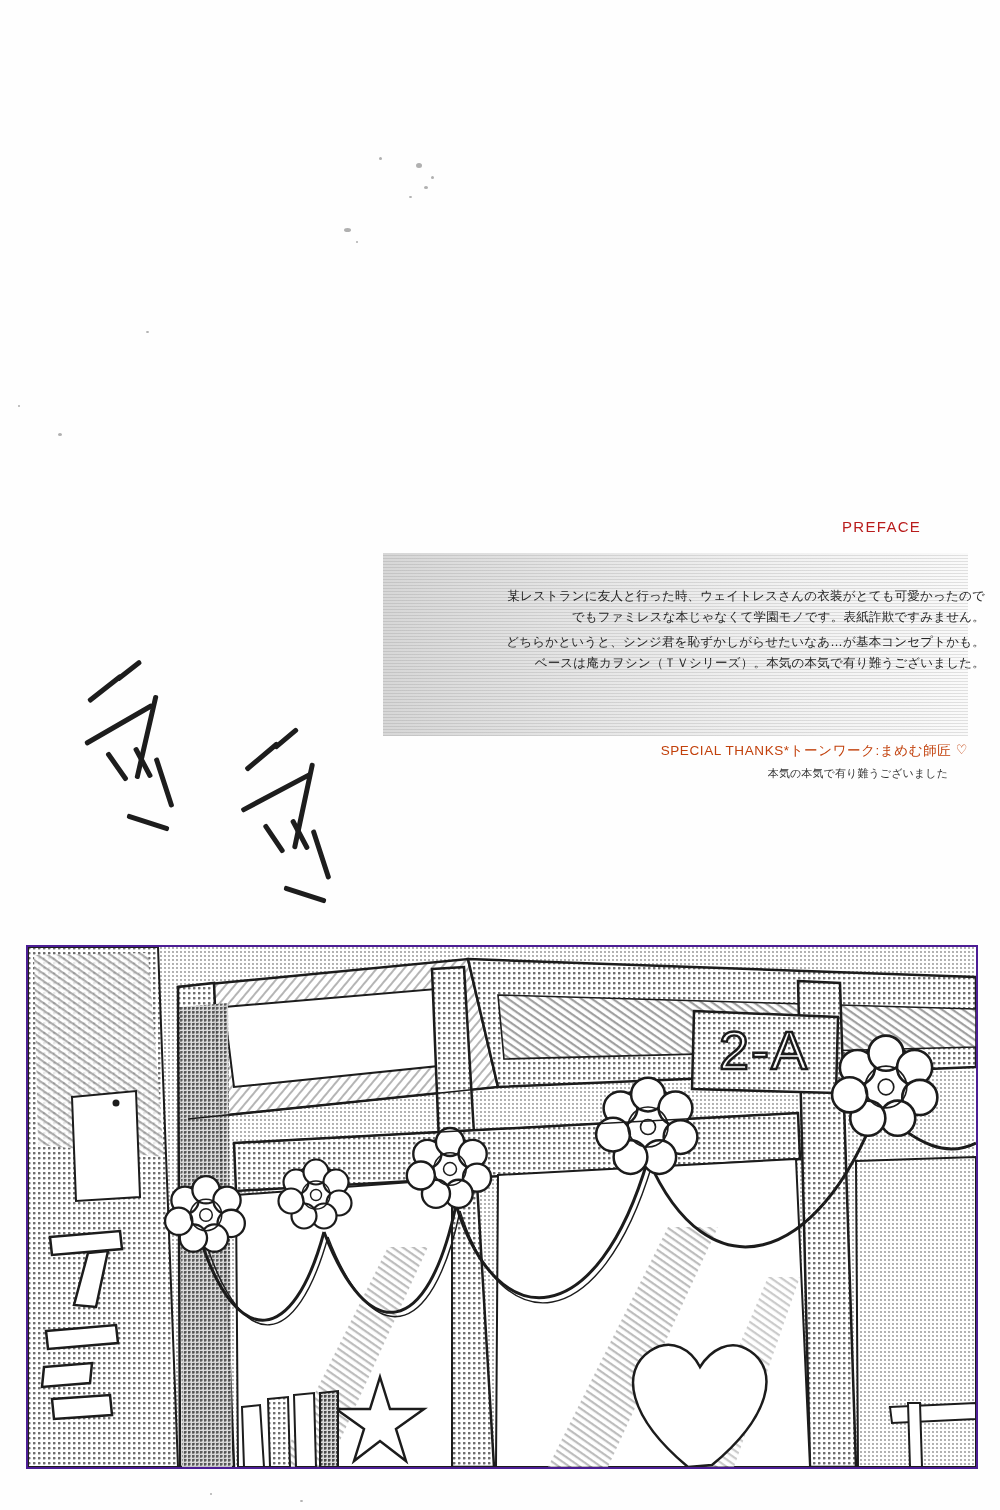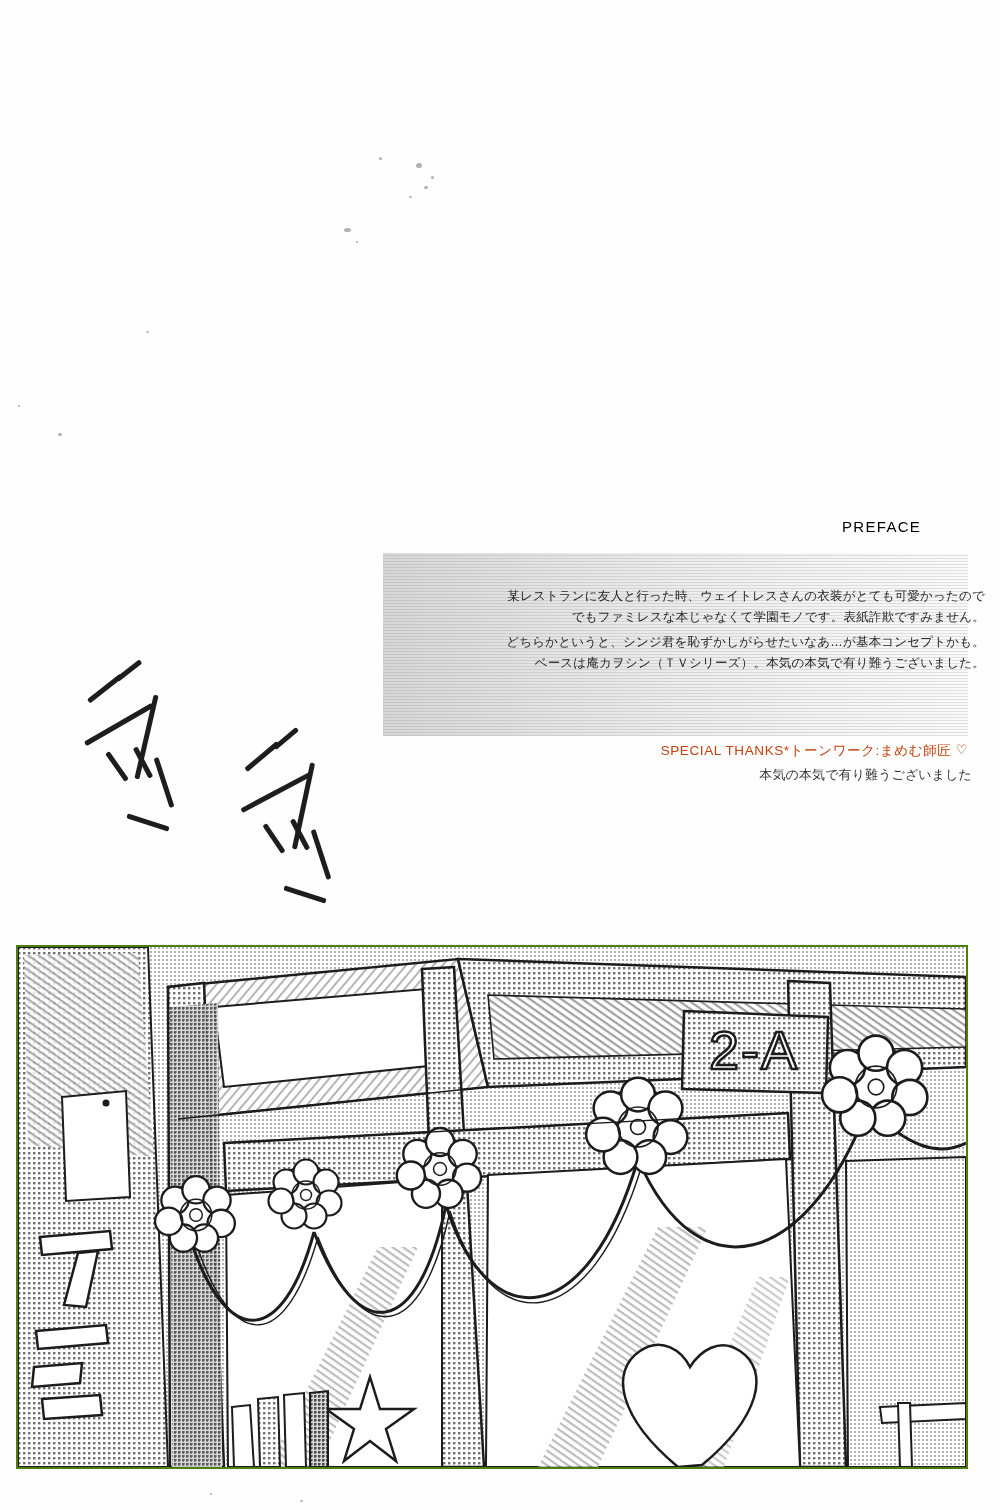--- a/index.html
+++ b/index.html
@@ -27,21 +27,21 @@
     opacity: .55;
   }
 
   
   #preface-heading {
     position: absolute;
     left: 842px;
     top: 518px;
     font-size: 15px;
     letter-spacing: 1.3px;
-    color: #000000;
+    color: #b91c1c;
     white-space: nowrap;
   }
 
   
   #preface-panel {
     position: absolute;
     left: 383px;
     top: 553px;
     width: 585px;
     height: 183px;
@@ -80,25 +80,25 @@
     letter-spacing: .6px;
     color: #c2410c;
     white-space: nowrap;
   }
   #special-thanks .heart {
     font-size: 13px;
     vertical-align: 1px;
   }
   #thanks-note {
     position: absolute;
-    left: 564px;
+    left: 540px;
     top: 766px;
     width: 408px;
     text-align: right;
-    font-size: 13px;
+    font-size: 11px;
     color: #333;
     letter-spacing: .1px;
   }
 
   
   .sfx {
     position: absolute;
     color: #1d1d1d;
   }
   .sfx span {
@@ -110,25 +110,25 @@
   #sfx1 { left: 80px; top: 660px; width: 130px; height: 170px; }
   #sfx2 { left: 235px; top: 730px; width: 130px; height: 175px; }
 
   
   .s-h { height: 5px; border-radius: 2px; }
   .s-v { width: 5px; border-radius: 2px; }
 
   
   #panel {
     position: absolute;
-    left: 16px;
+    left: 26px;
     top: 945px;
     width: 948px;
     height: 520px;
-    border: 2px solid #4d7c0f;
+    border: 2px solid #4c1d95;
     background: #ffffff;
     overflow: hidden;
   }
   #panel svg { display: block; }
 </style>
 </head>
 <body>
 
 <div id="page">
 

